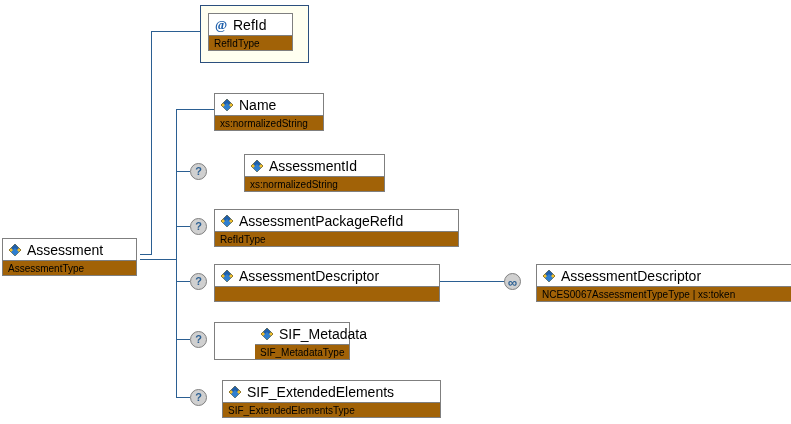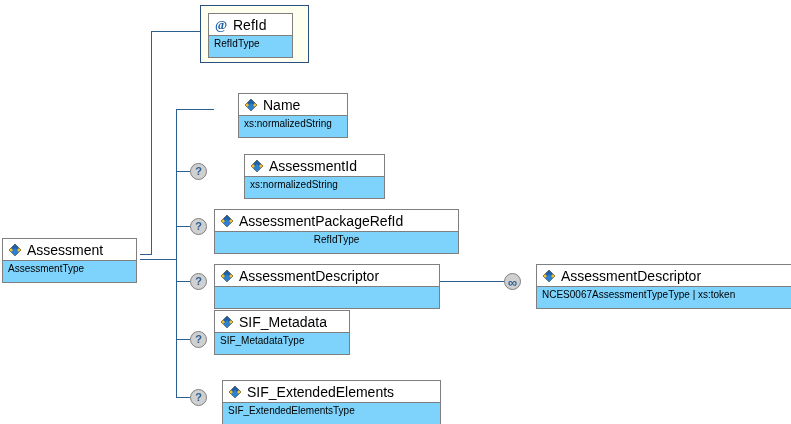--- a/index.html
+++ b/index.html
@@ -46,26 +46,26 @@
     white-space: nowrap;
   }
   .node .title-text {
     font-size: 14px;
     font-weight: normal;
     color: #000000;
     letter-spacing: 0px;
     line-height: 16px;
   }
   .node .type {
-    background: #7dd3fc;
+    background: #a16207;
     border-top: 1px solid #7f7f7f;
     font-size: 10px;
     color: #000000;
     padding: 1px 5px 2px 5px;
-    height: 22px;
+    height: 15px;
     box-sizing: border-box;
     white-space: nowrap;
     line-height: 13px;
   }
   .node .type.empty { color: transparent; }
 
   
   .attr-frame {
     position: absolute;
     border: 1px solid #2b4f7e;
@@ -147,21 +147,21 @@
       <span class="icon">
         <svg width="14" height="14" viewBox="0 0 16 16">
           <text x="8" y="13" text-anchor="middle" font-family="Liberation Serif, serif" font-size="15" font-weight="bold" fill="#1f5faa">@</text>
         </svg>
       </span>
       <span class="title-text">RefId</span>
     </div>
     <div class="type">RefIdType</div>
   </div>
 
-  <div class="node" style="left:214px; top:93px; width:110px;margin-left:24px;">
+  <div class="node" style="left:214px; top:93px; width:110px;">
     <div class="title">
       <span class="icon">
         <svg width="14" height="14" viewBox="0 0 14 14">
           <polygon points="7,1 13,7 7,13 1,7" fill="#f2c12e" stroke="#7a6010" stroke-width="0.8"></polygon>
           <polygon points="7,1 11,5 7,9 3,5" fill="#1f5faa"></polygon>
           <polygon points="7,5 11,9 7,13 3,9" fill="#2f7fd0"></polygon>
         </svg>
       </span>
       <span class="title-text">Name</span>
     </div>
@@ -177,21 +177,21 @@
           <polygon points="7,1 11,5 7,9 3,5" fill="#1f5faa"></polygon>
           <polygon points="7,5 11,9 7,13 3,9" fill="#2f7fd0"></polygon>
         </svg>
       </span>
       <span class="title-text">AssessmentId</span>
     </div>
     <div class="type">xs:normalizedString</div>
   </div>
 
   <div class="marker" style="left:190px; top:218px;">?</div>
-  <div class="node" style="left:214px; top:209px; width:245px;text-align:center;">
+  <div class="node" style="left:214px; top:209px; width:245px;">
     <div class="title">
       <span class="icon">
         <svg width="14" height="14" viewBox="0 0 14 14">
           <polygon points="7,1 13,7 7,13 1,7" fill="#f2c12e" stroke="#7a6010" stroke-width="0.8"></polygon>
           <polygon points="7,1 11,5 7,9 3,5" fill="#1f5faa"></polygon>
           <polygon points="7,5 11,9 7,13 3,9" fill="#2f7fd0"></polygon>
         </svg>
       </span>
       <span class="title-text">AssessmentPackageRefId</span>
     </div>
@@ -222,21 +222,21 @@
           <polygon points="7,1 11,5 7,9 3,5" fill="#1f5faa"></polygon>
           <polygon points="7,5 11,9 7,13 3,9" fill="#2f7fd0"></polygon>
         </svg>
       </span>
       <span class="title-text">AssessmentDescriptor</span>
     </div>
     <div class="type">NCES0067AssessmentTypeType | xs:token</div>
   </div>
 
   <div class="marker" style="left:190px; top:331px;">?</div>
-  <div class="node" style="left:214px; top:310px; width:136px;">
+  <div class="node" style="left:214px; top:322px; width:136px;padding-left:40px;">
     <div class="title">
       <span class="icon">
         <svg width="14" height="14" viewBox="0 0 14 14">
           <polygon points="7,1 13,7 7,13 1,7" fill="#f2c12e" stroke="#7a6010" stroke-width="0.8"></polygon>
           <polygon points="7,1 11,5 7,9 3,5" fill="#1f5faa"></polygon>
           <polygon points="7,5 11,9 7,13 3,9" fill="#2f7fd0"></polygon>
         </svg>
       </span>
       <span class="title-text">SIF_Metadata</span>
     </div>

